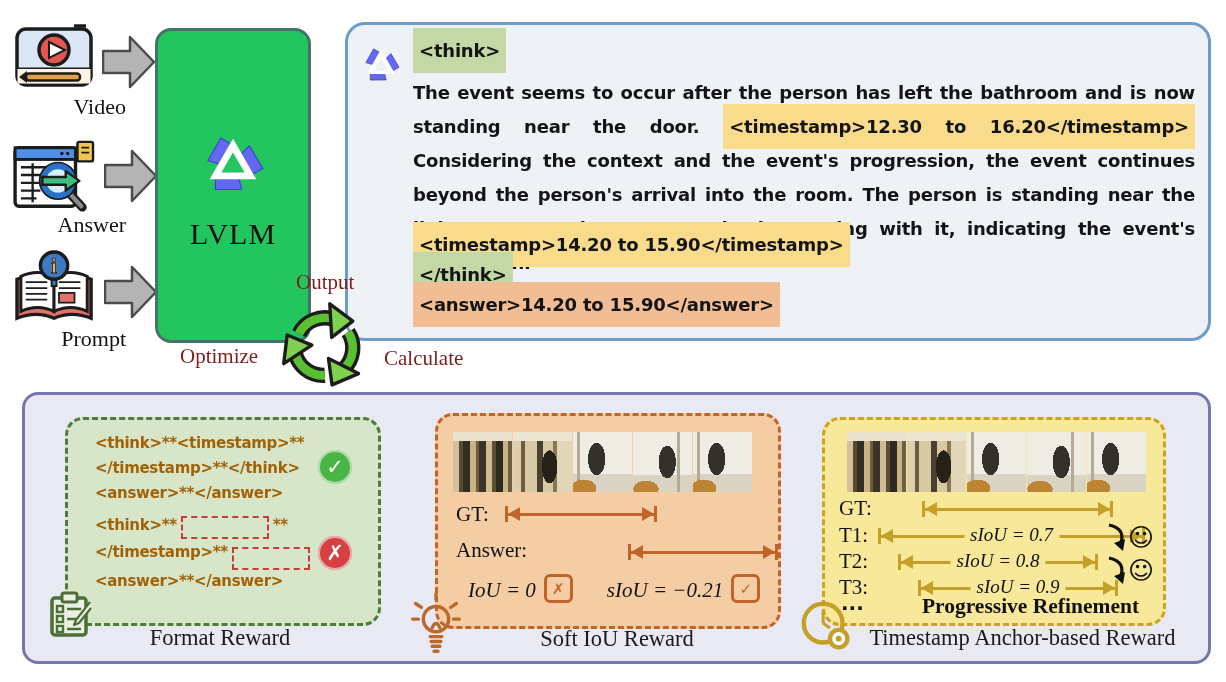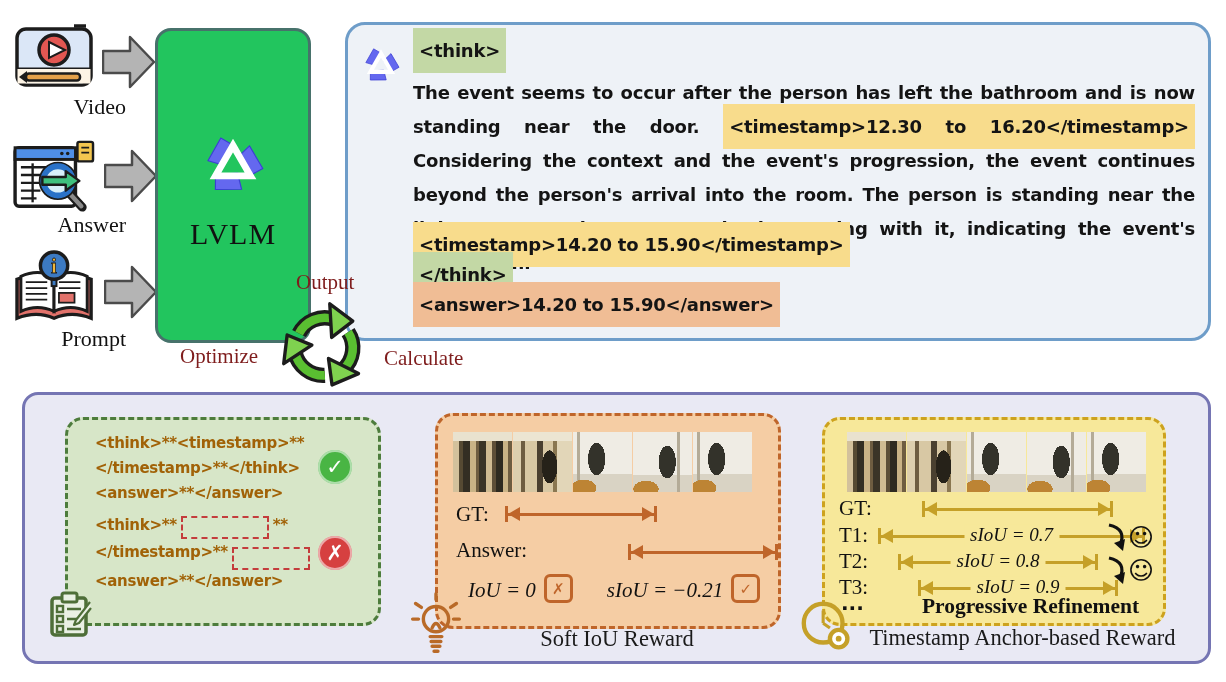--- a/index.html
+++ b/index.html
@@ -231,20 +231,21 @@
 
   <svg class="abs" style="left:48px;top:590px;z-index:5" width="46" height="48" viewBox="0 0 46 48">
     <rect x="4" y="8" width="34" height="37" rx="3" fill="#eaf0e4" stroke="#4e6e38" stroke-width="3.5"></rect>
     <rect x="14" y="3" width="15" height="9" rx="2" fill="#eaf0e4" stroke="#4e6e38" stroke-width="3"></rect>
     <rect x="9" y="16" width="6" height="6" fill="none" stroke="#4e6e38" stroke-width="2.4"></rect>
     <rect x="9" y="26" width="6" height="6" fill="none" stroke="#4e6e38" stroke-width="2.4"></rect>
     <rect x="9" y="36" width="6" height="6" fill="none" stroke="#4e6e38" stroke-width="2.4"></rect>
     <path d="M19 19 h14 M19 29 h14 M19 39 h14" stroke="#4e6e38" stroke-width="2.4" fill="none"></path>
     <path d="M42 12 L28 30 l-2 5 5-2 L43 18" fill="#eaf0e4" stroke="#4e6e38" stroke-width="2.2" stroke-linejoin="round"></path>
   </svg>
+  <div class="reward-title" style="left:95px;top:625px;width:250px">Format Reward</div>
 
   <div class="siou-box">
     <div class="strip" style="left:15px;top:16px">
       <div class="frame fA"></div>
       <div class="frame fC"></div>
       <div class="frame fD"></div>
       <div class="frame fE"></div>
       <div class="frame fD"></div>
     </div>
     <div class="rlabel" style="left:18px;top:86px">GT:</div>

